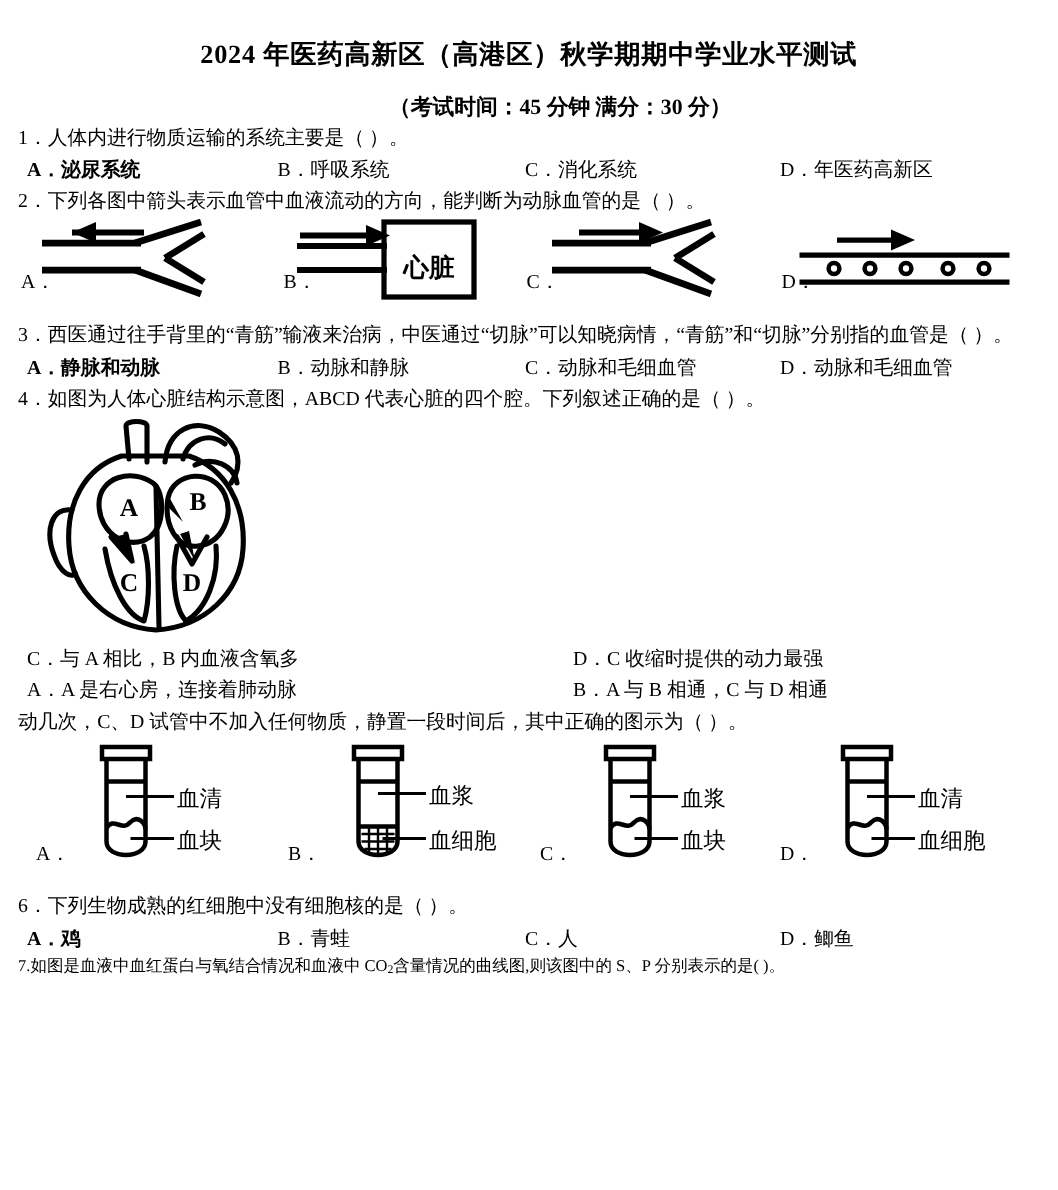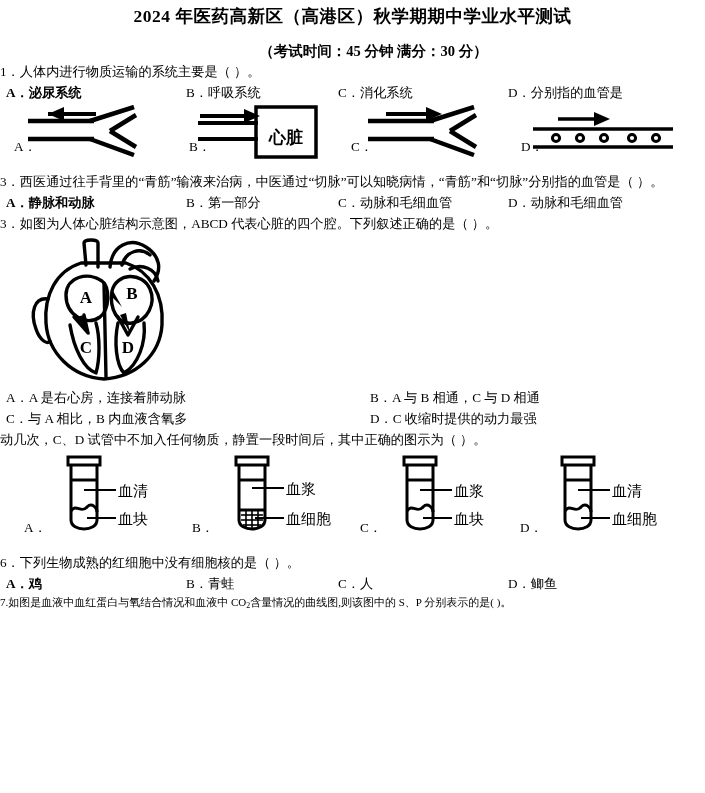--- a/index.html
+++ b/index.html
@@ -19,21 +19,21 @@
     position: relative;
     width: 705px;
     height: 793px;
     padding: 0;
   }
   .title-main {
     text-align: center;
     font-size: 17.5px;
     font-weight: bold;
     letter-spacing: 0.5px;
-    margin: 4px 0 0 0;
+    margin: 24px 0 0 0;
     line-height: 1.4;
   }
   .title-sub {
     text-align: center;
     font-size: 17px;
     font-weight: bold;
     letter-spacing: 1px;
     margin: 14px 0 0 0;
   }
   .title-info {
@@ -44,40 +44,40 @@
     padding-left: 42px;
   }
   .title-part {
     text-align: center;
     font-size: 14.5px;
     font-weight: bold;
     margin: 5px 0 0 0;
   }
   .qwrap {
     margin: 0;
-    padding: 0 6px 0 0;
+    padding: 0 6px 0 12px;
   }
   .qstem {
     font-size: 13.2px;
     line-height: 1.62;
     margin: 0;
   }
   .opts {
     position: relative;
     height: 21px;
     font-size: 13.2px;
     line-height: 21px;
   }
   .opt {
     position: absolute;
     top: 0;
     white-space: nowrap;
   }
   .opt-c0 { left: 6px; font-weight: bold; }
-  .opt-c1 { left: 173px; margin-left: 13px; }
+  .opt-c1 { left: 173px; }
   .opt-c2 { left: 338px; }
   .opt-c3 { left: 508px; }
   .opts2 {
     position: relative;
     height: 21px;
     font-size: 13.2px;
     line-height: 21px;
   }
   .opt-h0 { left: 6px; }
   .opt-h1 { left: 370px; }
@@ -112,23 +112,24 @@
   <div class="title-main">2024 年医药高新区（高港区）秋学期期中学业水平测试</div>
   <div class="title-info">（考试时间：45 分钟  满分：30 分）</div>
 
   <div class="qwrap">
 
     <div class="qstem">1．人体内进行物质运输的系统主要是（    ）。</div>
     <div class="opts">
       <span class="opt opt-c0"><span>A．</span><span>泌尿系统</span></span>
       <span class="opt opt-c1"><span>B．</span><span>呼吸系统</span></span>
       <span class="opt opt-c2"><span>C．</span><span>消化系统</span></span>
-      <span class="opt opt-c3"><span>D．</span><span>分别指的血管是</span></span>
-    </div>
-
+      <span class="opt opt-c3"><span>D．</span><span>年医药高新区</span></span>
+    </div>
+
+    <div class="qstem">2．下列各图中箭头表示血管中血液流动的方向，能判断为动脉血管的是（    ）。</div>
   </div>
 
   <div class="fig-row fig-vessels">
 
     <div class="fig-cell" style="left:18px; top:2px;">
       <svg width="130" height="52" viewBox="0 0 130 52">
         <g stroke="#000" stroke-width="4.5" fill="none">
           <line x1="10" y1="16" x2="76" y2="16"></line>
           <line x1="10" y1="34" x2="76" y2="34"></line>
           <line x1="72" y1="16" x2="116" y2="2"></line>
@@ -196,26 +197,26 @@
       </svg>
     </div>
     <span class="fig-label" style="left:521px; top:35px;">D．</span>
   </div>
 
   <div class="qwrap">
 
     <div class="qstem wrap">3．西医通过往手背里的“青筋”输液来治病，中医通过“切脉”可以知晓病情，“青筋”和“切脉”分别指的血管是（    ）。</div>
     <div class="opts">
       <span class="opt opt-c0"><span>A．</span><span>静脉和动脉</span></span>
-      <span class="opt opt-c1"><span>B．</span><span>第一部分</span></span>
+      <span class="opt opt-c1"><span>B．</span><span>动脉和静脉</span></span>
       <span class="opt opt-c2"><span>C．</span><span>动脉和毛细血管</span></span>
       <span class="opt opt-c3"><span>D．</span><span>动脉和毛细血管</span></span>
     </div>
 
-    <div class="qstem">3．如图为人体心脏结构示意图，ABCD 代表心脏的四个腔。下列叙述正确的是（    ）。</div>
+    <div class="qstem">4．如图为人体心脏结构示意图，ABCD 代表心脏的四个腔。下列叙述正确的是（    ）。</div>
   </div>
 
   <div class="fig-row fig-heart">
     <div class="fig-cell" style="left:26px; top:2px;">
       <svg width="160" height="148" viewBox="0 0 160 148">
         <g fill="none" stroke="#000" stroke-width="3.4" stroke-linejoin="round" stroke-linecap="round">
 
           <path d="M55 26 C 30 34, 18 58, 20 86 C 22 116, 46 140, 78 142
                    C 110 140, 134 118, 136 88 C 138 58, 124 34, 100 26 Z"></path>
 
@@ -252,26 +253,26 @@
           <text x="106" y="62">B</text>
           <text x="60" y="116">C</text>
           <text x="102" y="116">D</text>
         </g>
       </svg>
     </div>
   </div>
 
   <div class="qwrap">
     <div class="opts2">
+      <span class="opt opt-h0"><span>C．</span><span>与 A 相比，B 内血液含氧多</span></span>
+      <span class="opt opt-h1"><span>D．</span><span>C 收缩时提供的动力最强</span></span>
+    </div>
+    <div class="opts2">
       <span class="opt opt-h0"><span>A．</span><span>A 是右心房，连接着肺动脉</span></span>
       <span class="opt opt-h1"><span>B．</span><span>A 与 B 相通，C 与 D 相通</span></span>
-    </div>
-    <div class="opts2">
-      <span class="opt opt-h0"><span>C．</span><span>与 A 相比，B 内血液含氧多</span></span>
-      <span class="opt opt-h1"><span>D．</span><span>C 收缩时提供的动力最强</span></span>
     </div>
 
     <div class="qstem">动几次，C、D 试管中不加入任何物质，静置一段时间后，其中正确的图示为（    ）。</div>
   </div>
 
   <div class="fig-row fig-tubes">
 
     <div class="fig-cell" style="left:54px; top:4px;">
       <svg width="130" height="86" viewBox="0 0 130 86">
         <g fill="none" stroke="#000" stroke-width="3">

